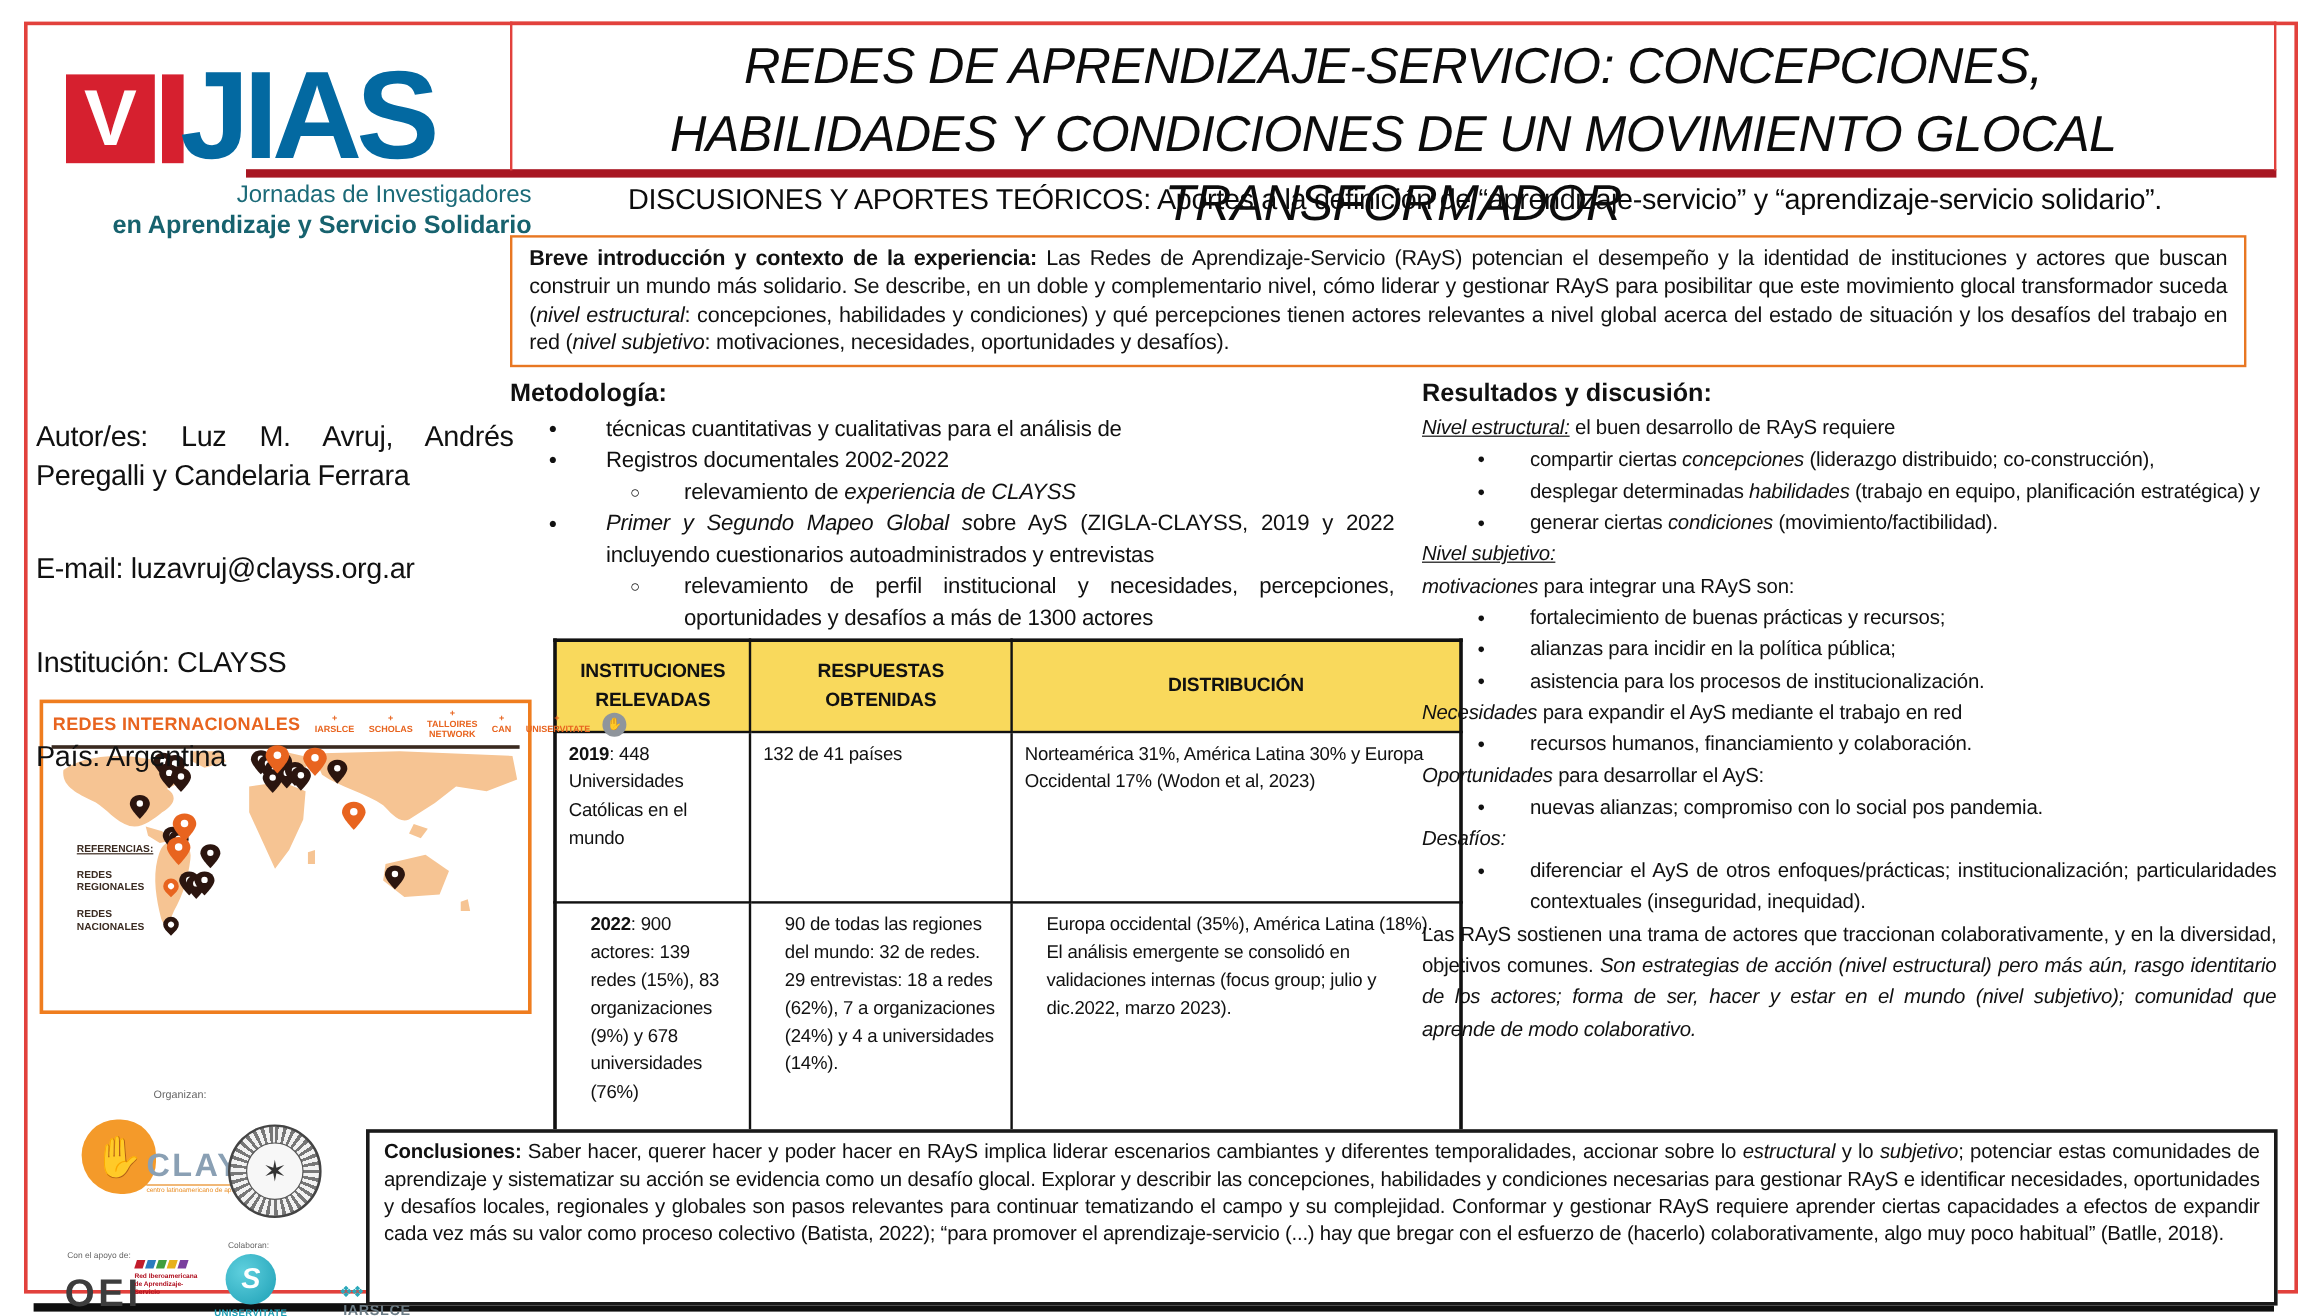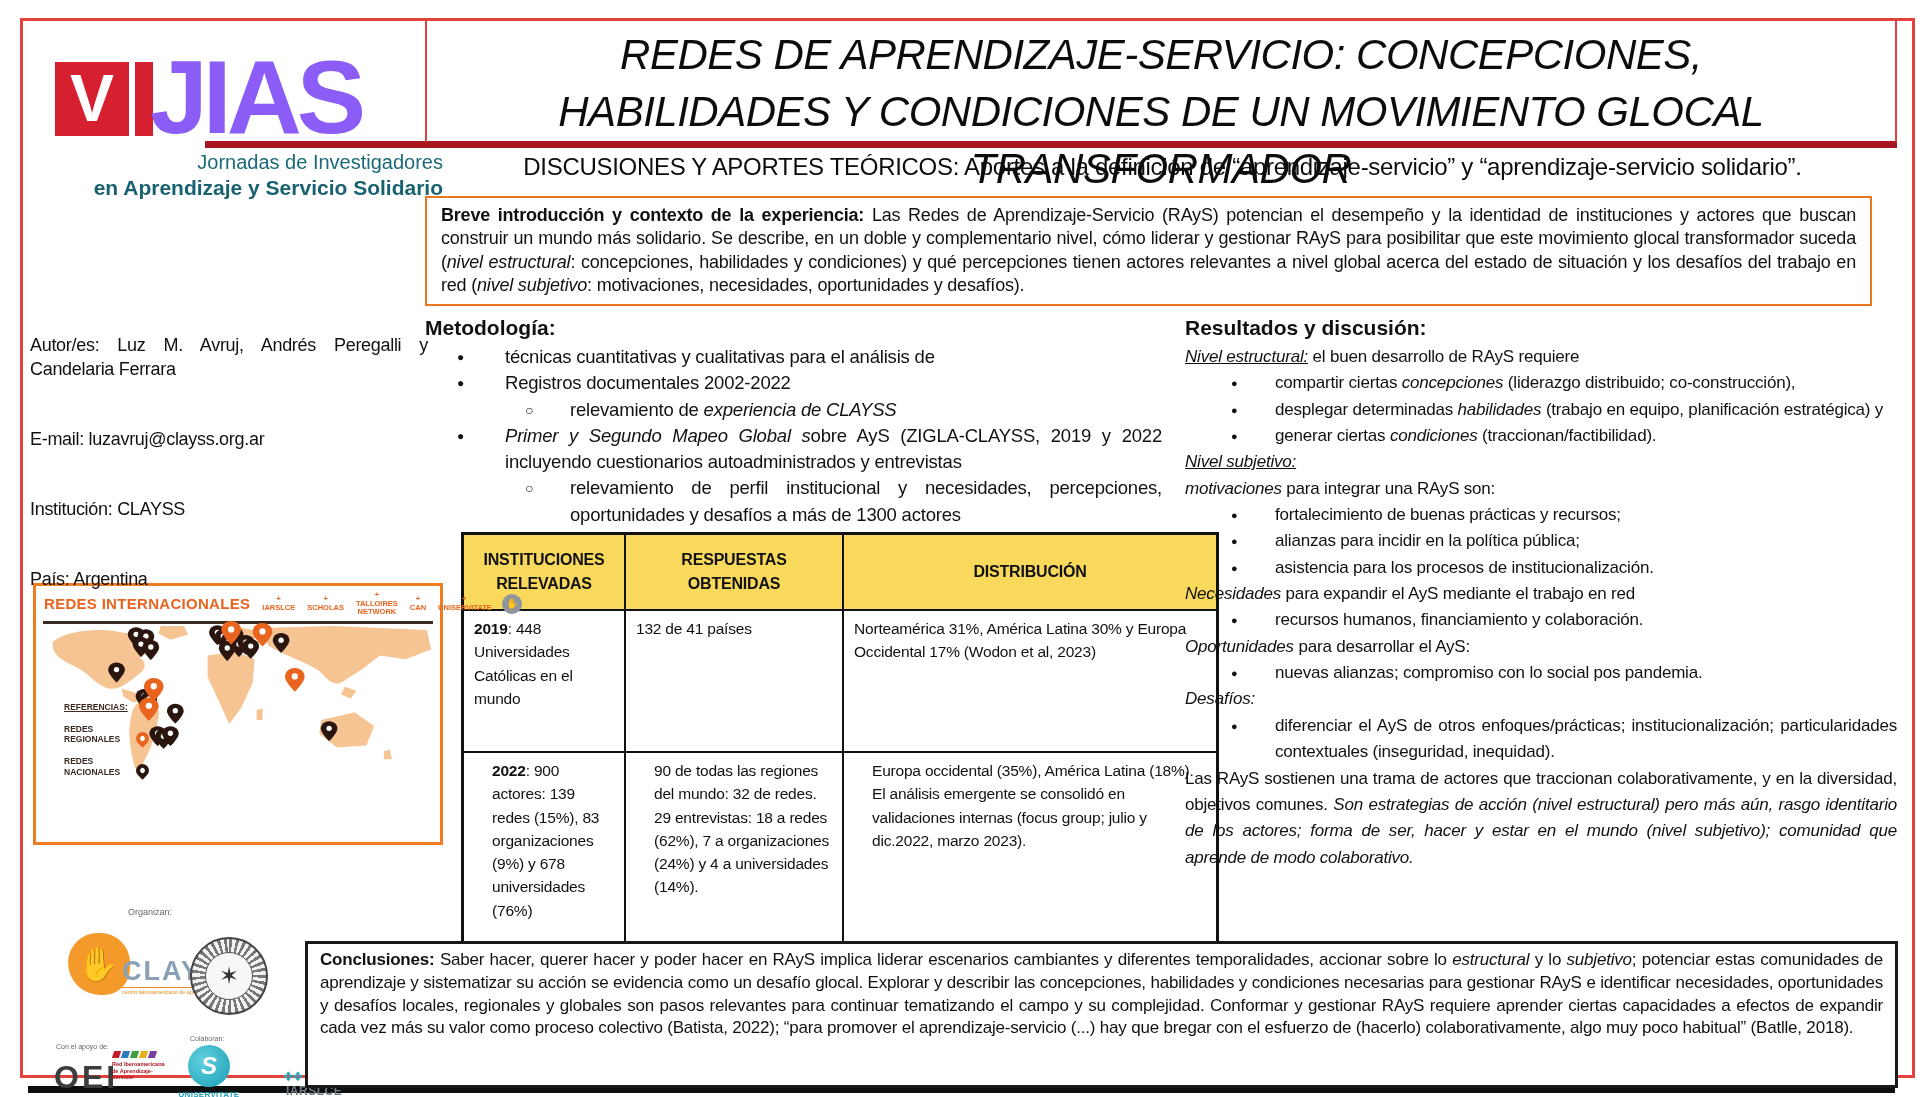--- a/index.html
+++ b/index.html
@@ -6,21 +6,21 @@
   body{width:1920px;height:1097px;position:relative;overflow:hidden;
        font-family:"Liberation Sans","DejaVu Sans",sans-serif;color:#111;}
   .abs{position:absolute;}
   
   .frame{left:20px;top:18px;width:1895px;height:1060px;border:3px solid #e2413c;box-sizing:border-box;}
   .black-bottom{left:28px;top:1086px;width:1867px;height:7px;background:#0e0e0e;}
   
   .v-square{left:55px;top:62px;width:74px;height:74px;background:#d6202f;color:#fff;
             font-weight:bold;font-size:66px;text-align:center;line-height:72px;}
   .i-bar{left:135px;top:62px;width:18px;height:74px;background:#d6202f;}
-  .jias{left:150px;top:45px;font-size:104px;line-height:1;font-weight:bold;color:#8b5cf6;letter-spacing:-5px;}
+  .jias{left:150px;top:45px;font-size:104px;line-height:1;font-weight:bold;color:#0369a1;letter-spacing:-5px;}
   .brand-underline{left:205px;top:141px;width:1692px;height:7px;background:#a81622;}
   .tagline1{left:55px;top:151px;width:388px;text-align:right;font-size:20px;color:#1b6a78;}
   .tagline2{left:55px;top:176px;width:388px;text-align:right;font-size:21px;font-weight:bold;color:#17626e;}
   
   .title-box{left:425px;top:18px;width:1472px;height:124px;border:2px solid #e2413c;border-bottom:none;box-sizing:border-box;font-style:italic;}
   .title{width:1340px;margin:6px auto 0 auto;text-align:center;font-size:42px;line-height:1.36;letter-spacing:-0.5px;color:#0c0c0c;}
   .subtitle{left:430px;top:153px;width:1465px;text-align:center;font-size:24px;letter-spacing:-0.3px;color:#0c0c0c;}
   
   .intro-box{left:425px;top:196px;width:1447px;min-height:108px;border:2px solid #e87722;box-sizing:border-box;padding:6px 14px;}
   .intro-box p{margin:0;font-size:18px;line-height:1.3;text-align:justify;letter-spacing:-0.2px;}
@@ -77,21 +77,21 @@
   .redayss-text{font-size:5.5px;color:#b01020;font-weight:bold;line-height:1.2;margin-top:1px;}
   .uni{position:absolute;left:128px;top:142px;width:62px;text-align:center;}
   .uni-circle{width:42px;height:42px;margin:0 auto;border-radius:50%;background:radial-gradient(circle at 35% 35%,#5fd0de,#1d9fb5);
               color:#fff;font-size:24px;font-style:italic;font-weight:bold;display:flex;align-items:center;justify-content:center;}
   .uni-name{font-size:8px;font-weight:bold;color:#1d9fb5;margin-top:3px;letter-spacing:0.3px;}
   .iarslce{position:absolute;left:192px;top:166px;text-align:center;}
   .iarslce-d{color:#2aa8ba;font-size:13px;letter-spacing:-2px;}
   .iarslce-n{font-size:12px;font-weight:bold;color:#6b7b85;letter-spacing:0.5px;padding-left:44px;}
   
   .author{left:30px;top:333px;width:398px;}
-  .author p{margin:1px 0 46px 0;font-size:18px;line-height:1.33;letter-spacing:-0.3px;}
+  .author p{margin:16px 0 46px 0;font-size:24px;line-height:1.33;letter-spacing:-0.3px;}
   .author p.jst{text-align:justify;}
   
   .conclusiones{left:305px;top:941px;width:1593px;height:147px;border:3px solid #1a1a1a;box-sizing:border-box;padding:5px 12px;background:#fff;}
   .conclusiones p{margin:0;font-size:17px;line-height:1.34;text-align:justify;letter-spacing:-0.2px;}
   i{font-style:italic;}
 </style>
 </head>
 <body>
 
 <div class="page">
@@ -167,21 +167,21 @@
     <div class="rrow">
         <span class="rb">●</span>
         <p><span>compartir ciertas </span><i>concepciones</i><span> (liderazgo distribuido; co-construcción),</span></p>
       </div>
     <div class="rrow">
         <span class="rb">●</span>
         <p class="just"><span>desplegar determinadas </span><i>habilidades</i><span> (trabajo en equipo, planificación estratégica) y</span></p>
       </div>
     <div class="rrow">
         <span class="rb">●</span>
-        <p><span>generar ciertas </span><i>condiciones</i><span> (traccionan/factibilidad).</span></p>
+        <p><span>generar ciertas </span><i>condiciones</i><span> (movimiento/factibilidad).</span></p>
       </div>
     <p><span class="ui">Nivel subjetivo:</span></p>
     <p><i>motivaciones</i><span> para integrar una RAyS son:</span></p>
     <div class="rrow">
         <span class="rb">●</span>
         <p>fortalecimiento de buenas prácticas y recursos;</p>
       </div>
     <div class="rrow">
         <span class="rb">●</span>
         <p>alianzas para incidir en la política pública;</p>

